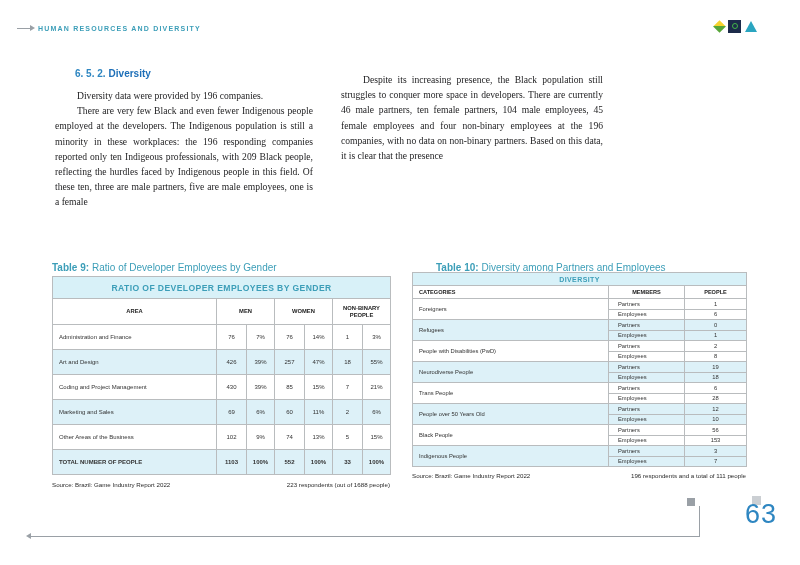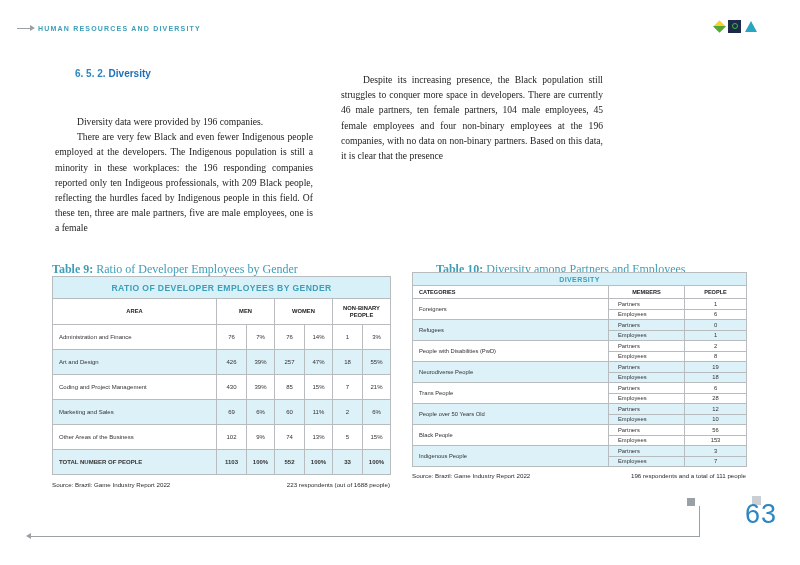--- a/index.html
+++ b/index.html
@@ -31,27 +31,27 @@
   .logo-circle{width:6px;height:6px;border:1.5px solid #41B649;border-radius:50%;display:inline-block;}
   .logo-triangle{width:0;height:0;border-left:6px solid transparent;border-right:6px solid transparent;
         border-bottom:11px solid #2AA5C0;display:inline-block;}
 
   
   .section-heading{position:absolute;left:55px;top:68px;font-size:10px;font-weight:700;margin-left:20px;}
   .sec-num{color:var(--accent-blue);margin-right:3px;}
   .sec-title{color:var(--heading-blue);}
   .col{position:absolute;font-family:"Liberation Serif",serif;font-size:9.6px;line-height:15.2px;
        text-align:justify;color:var(--text-dark);}
-  .col1{left:55px;top:88px;width:258px;margin-top:26px;}
+  .col1{left:55px;top:88px;width:258px;}
   .col2{left:341px;top:72px;width:262px;}
   .col p{margin:0;}
   .col p.indent{text-indent:22px;}
 
   
-  .caption{position:absolute;font-size:12px;font-family:Liberation Serif, serif;}
+  .caption{position:absolute;font-size:10px;}
   .cap9{left:52px;top:262px;}
   .cap10{left:436px;top:262px;}
   .cap-label{color:var(--accent-teal);font-weight:700;margin-right:3px;}
   .cap-text{color:var(--accent-teal);}
 
   
   table{border-collapse:collapse;table-layout:fixed;color:#333;}
   .t9,.t10{position:absolute;border:1px solid #8a8a8a;}
   .t9 th,.t9 td,.t10 th,.t10 td{border:1px solid #b9bcbe;overflow:hidden;}
   .t-title{background:var(--table-title-bg);color:var(--accent-teal);font-weight:700;text-align:center;}

